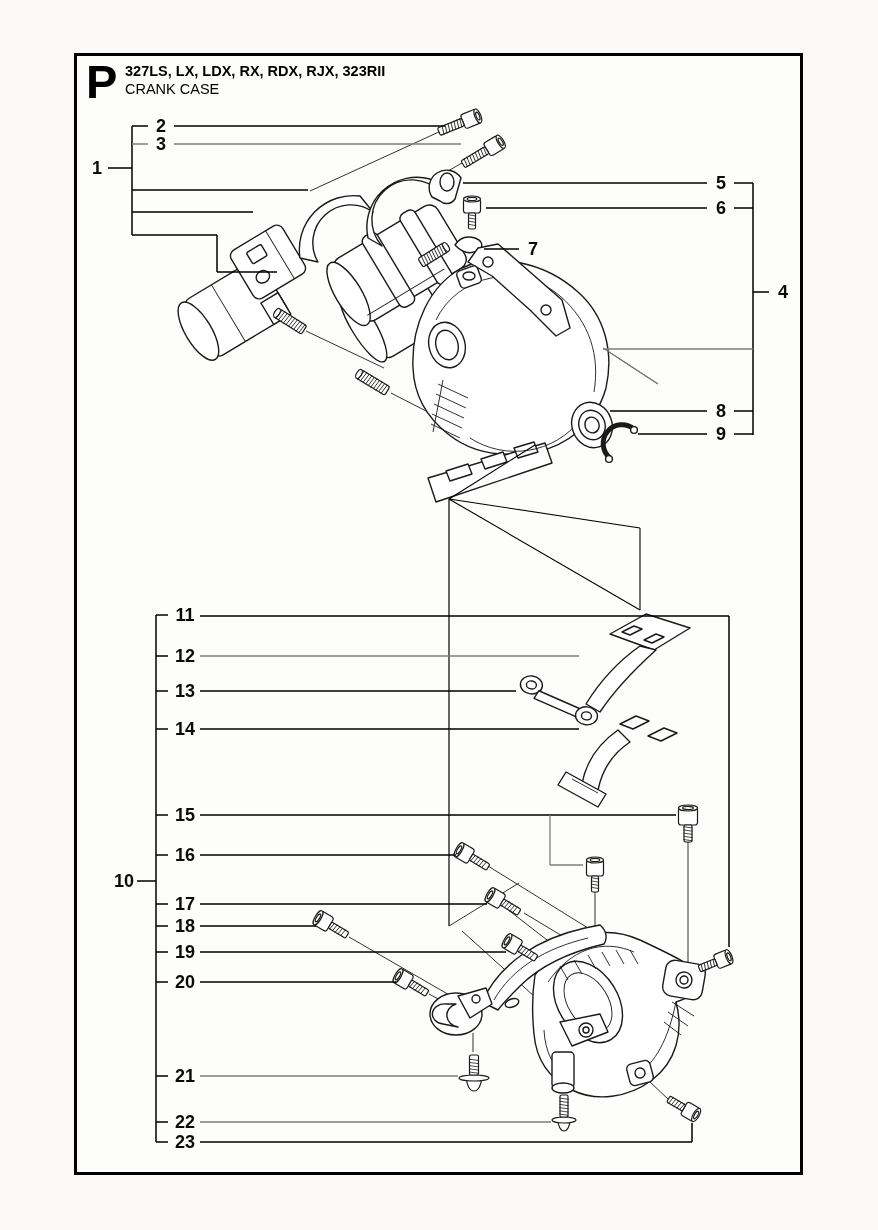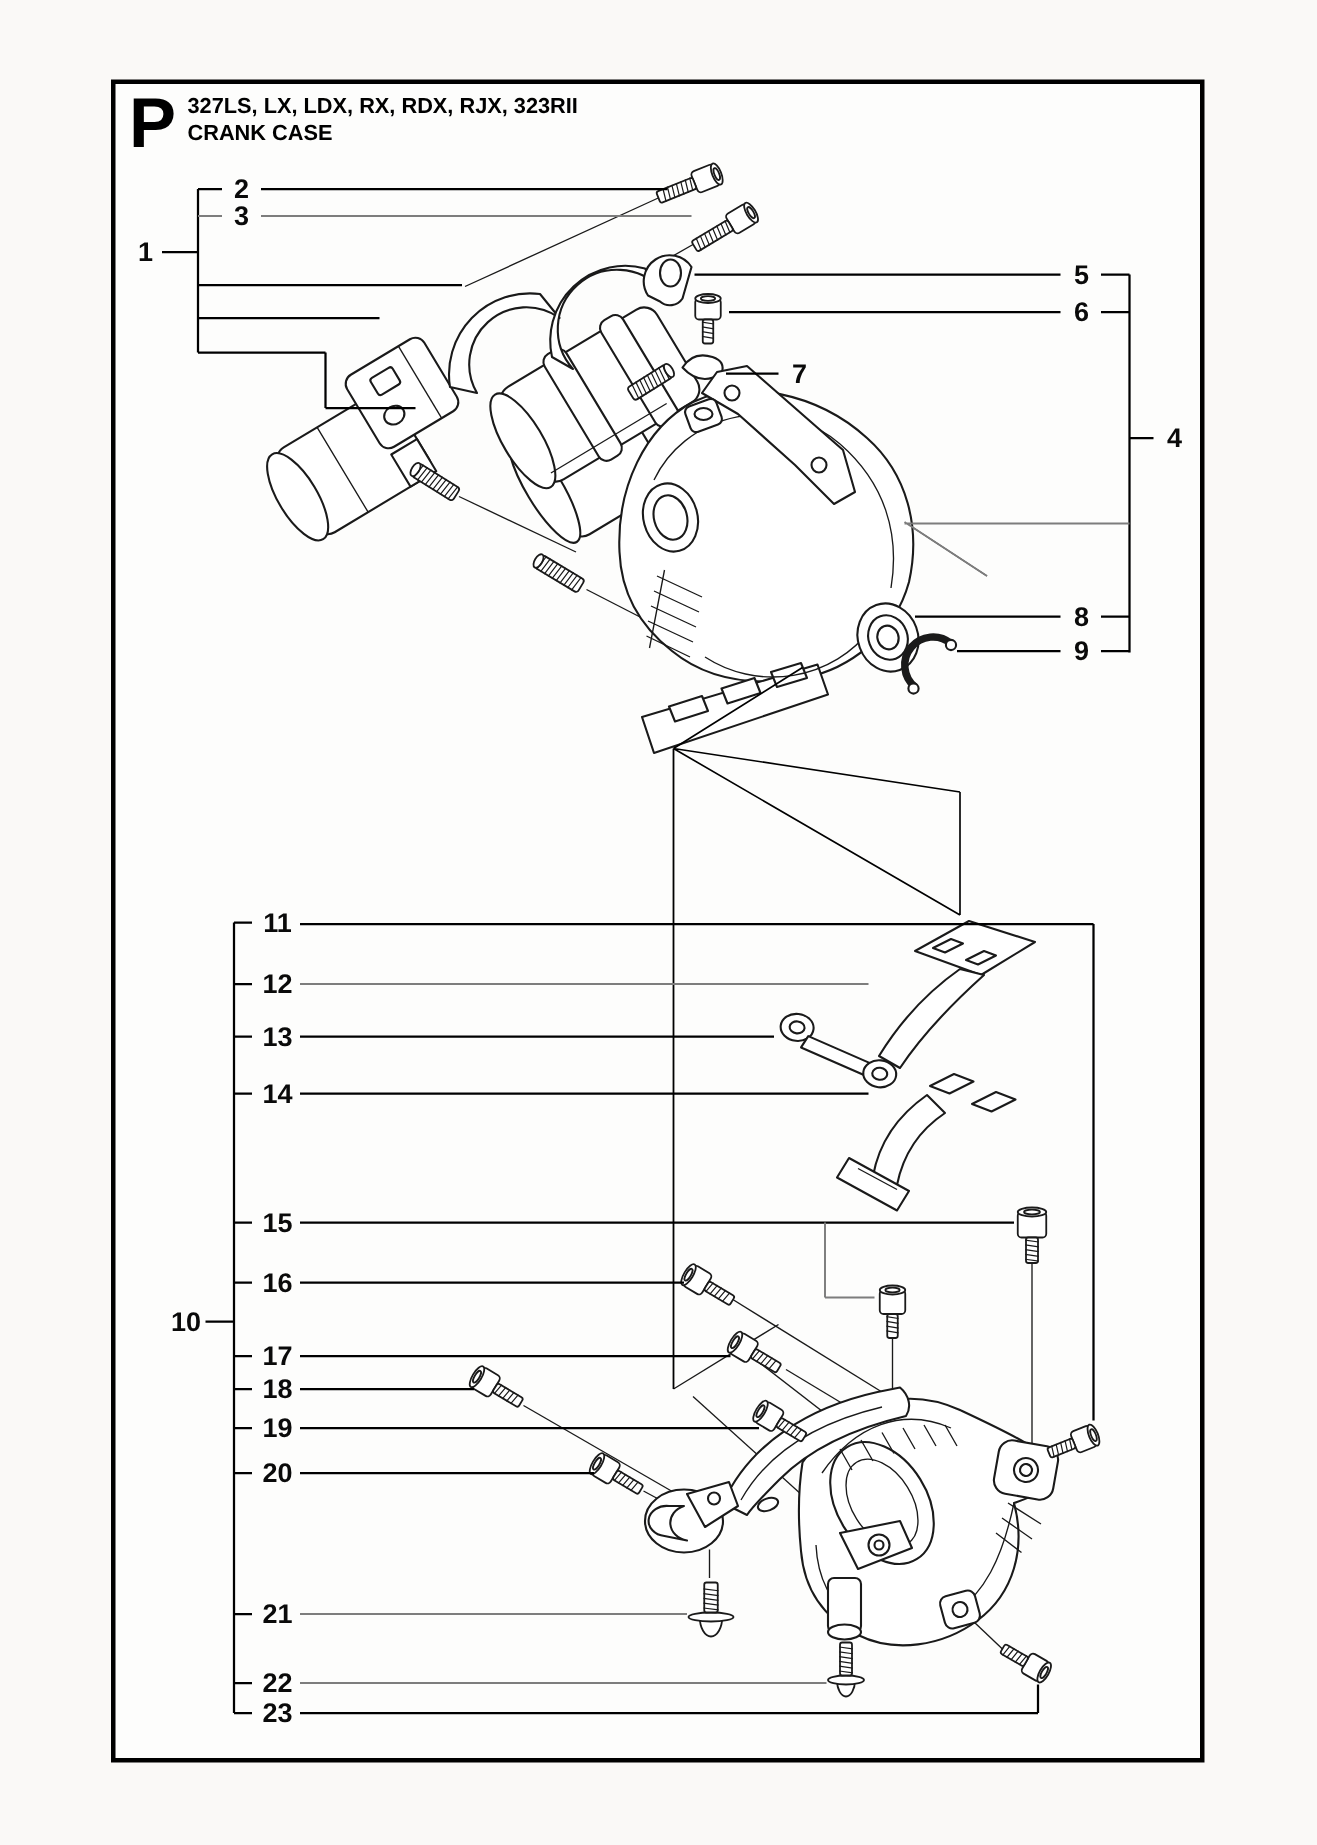--- a/index.html
+++ b/index.html
@@ -3,21 +3,21 @@
 <meta charset="utf-8">
 <style>
   html,body{margin:0;padding:0;background:#e8e7e4;}
   .page{position:relative;width:878px;height:1230px;background:#faf9f7;
         font-family:"Liberation Sans","DejaVu Sans",sans-serif;overflow:hidden;}
   .frame{position:absolute;left:74px;top:53px;width:729px;height:1122px;
          border:3.5px solid #000;background:#fdfdfc;box-sizing:border-box;}
   .sec-letter{position:absolute;left:86px;top:58px;font-size:47px;font-weight:bold;
               color:#000;line-height:1;letter-spacing:-1px;}
   .hdr-models{position:absolute;left:125px;top:63px;font-size:14.5px;font-weight:bold;color:#000;text-align:right;}
-  .hdr-title{position:absolute;left:125px;top:81px;font-size:14.5px;font-weight:bold;color:#000;}
+  .hdr-title{position:absolute;left:125px;top:81px;font-size:14.5px;font-weight:normal;color:#000;}
   svg{position:absolute;left:0;top:0;}
   svg text{font-family:"Liberation Sans","DejaVu Sans",sans-serif;font-size:18px;
            font-weight:bold;fill:#0a0a0a;text-anchor:middle;}
   .part{fill:#fff;stroke:#1a1a1a;stroke-width:1.4;stroke-linejoin:round;}
   .thin{fill:none;stroke:#1a1a1a;stroke-width:0.9;}
 </style>
 </head>
 <body>
 
 <div class="page">

